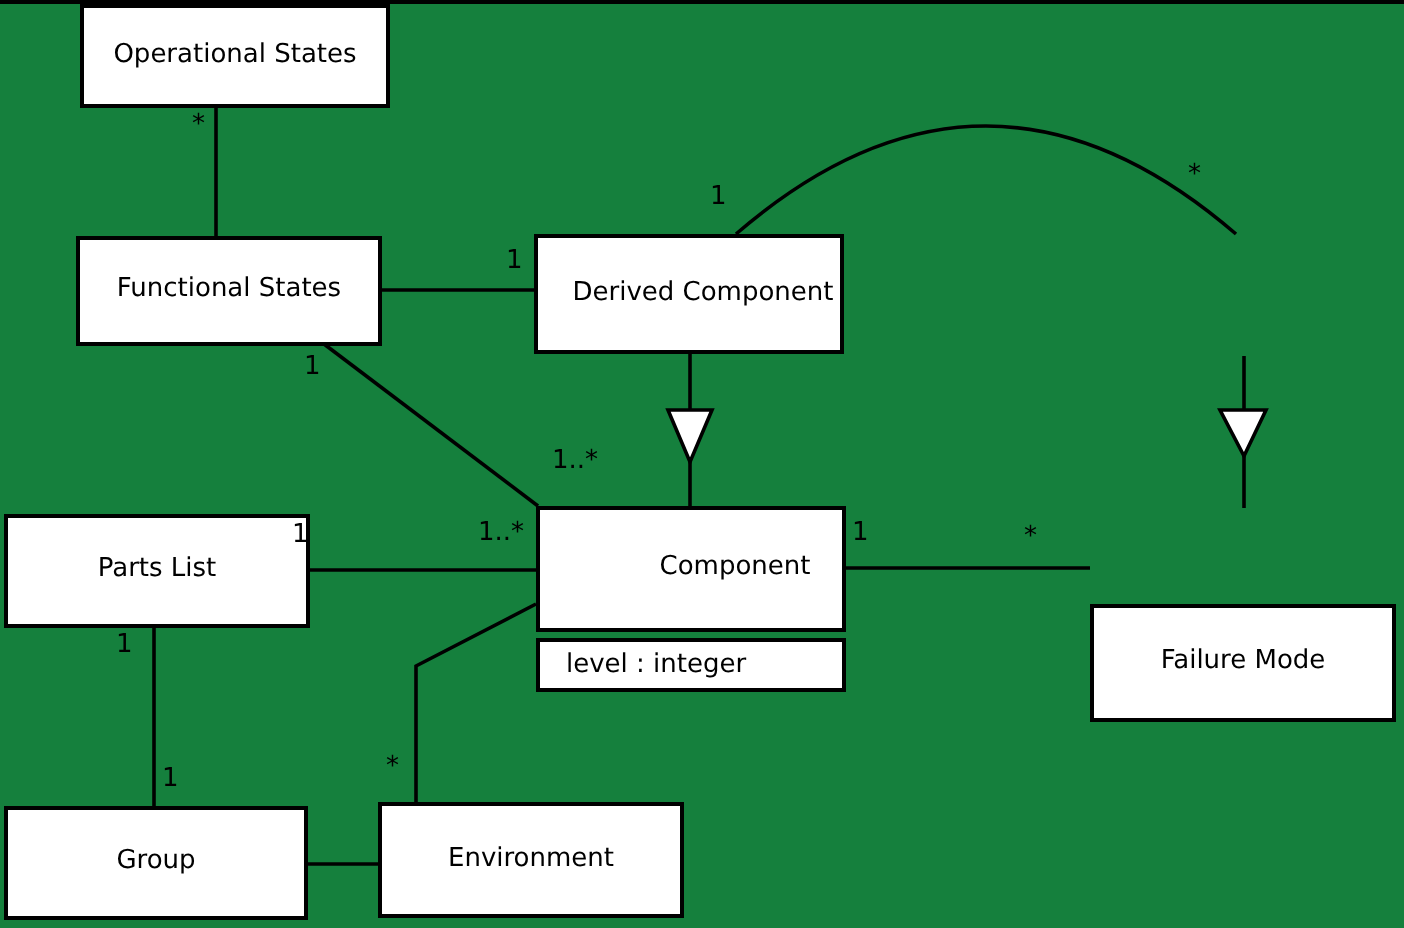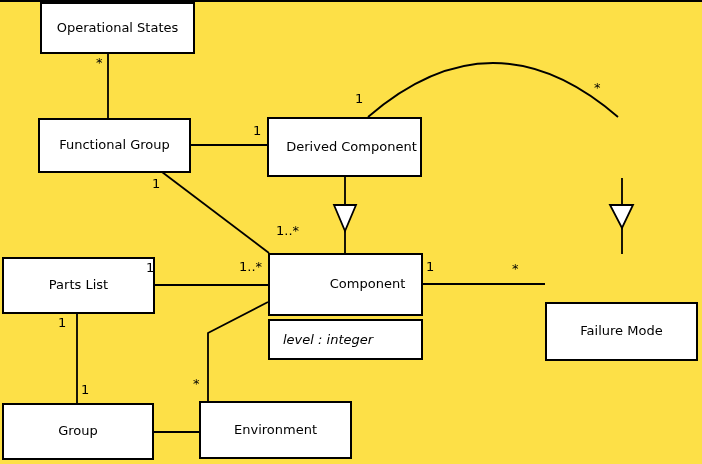--- a/index.html
+++ b/index.html
@@ -4,21 +4,21 @@
 <style>
   html, body {
     margin: 0;
     padding: 0;
     background: #ffffff;
   }
   #canvas {
     position: relative;
     width: 702px;
     height: 464px;
-    background: #fde047;
+    background: #15803d;
     font-family: "DejaVu Sans", "Liberation Sans", sans-serif;
     font-size: 13px;
     color: #000000;
     overflow: hidden;
   }
   #edge-layer {
     position: absolute;
     left: 0;
     top: 0;
     width: 702px;
@@ -60,24 +60,24 @@
     line-height: 1;
   }
 
   
   #node-operational-states { left: 40px;  top: 2px;   width: 155px; height: 52px; }
   #node-functional-group   { left: 38px;  top: 118px; width: 153px; height: 55px; }
   #node-derived-component  { left: 267px; top: 117px; width: 155px; height: 60px; padding-left: 14px; }
   #node-derived-failure-mode { left: 543px; top: 116px; width: 155px; height: 62px; }
   #node-parts-list         { left: 2px;   top: 257px; width: 153px; height: 57px; }
   #node-component          { left: 268px; top: 253px; width: 155px; height: 63px; padding-left: 44px; }
-  #node-component-attrs    { left: 268px; top: 319px; width: 155px; height: 41px; font-style: italic; }
+  #node-component-attrs    { left: 268px; top: 319px; width: 155px; height: 27px; }
   #node-failure-mode       { left: 545px; top: 254px; width: 153px; height: 59px; margin-top: 48px; }
   #node-system             { left: 2px;   top: 403px; width: 152px; height: 57px; }
-  #node-environment        { left: 199px; top: 401px; width: 153px; height: 58px; }
+  #node-environment        { left: 189px; top: 401px; width: 153px; height: 58px; }
 
   
   #mult-os-fg-star    { left: 96px;  top: 56px;  }
   #mult-dc-arc-one    { left: 355px; top: 92px;  }
   #mult-dfm-arc-star  { left: 594px; top: 81px;  }
   #mult-fg-dc-one     { left: 253px; top: 124px; }
   #mult-fg-comp-one   { left: 152px; top: 177px; }
   #mult-fg-comp-many  { left: 276px; top: 224px; }
   #mult-pl-comp-one   { left: 146px; top: 261px; }
   #mult-pl-comp-many  { left: 239px; top: 260px; }
@@ -125,21 +125,21 @@
     </g>
   </svg>
 
   <div class="top-border"></div>
 
   <div class="node" id="node-operational-states">
     <span>Operational States</span>
   </div>
 
   <div class="node" id="node-functional-group">
-    <span>Functional Group</span>
+    <span>Functional States</span>
   </div>
 
   <div class="node" id="node-derived-component">
     <span>Derived Component</span>
   </div>
 
 
   <div class="node" id="node-parts-list">
     <span>Parts List</span>
   </div>

